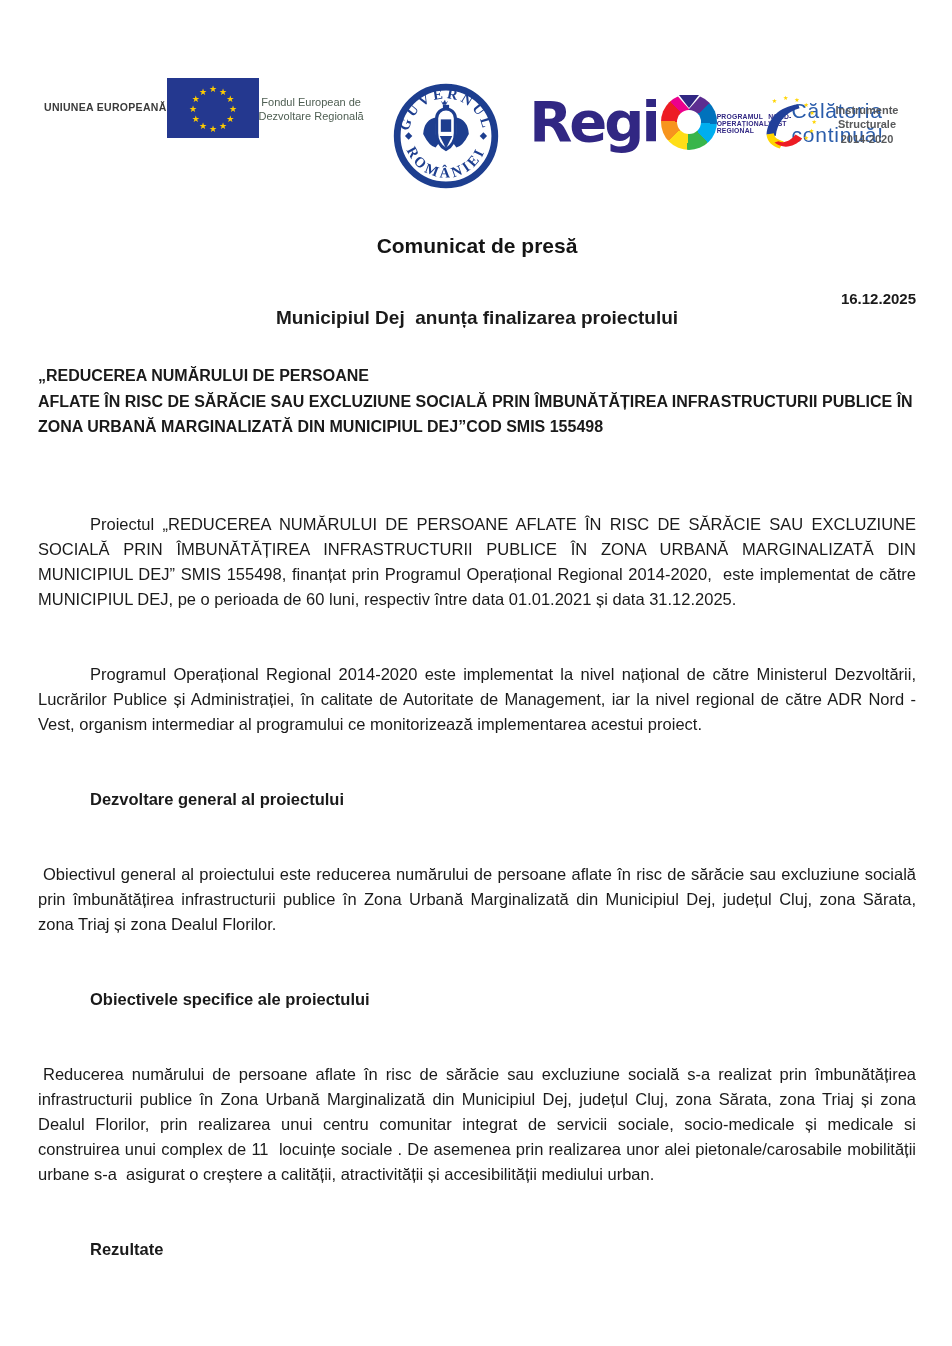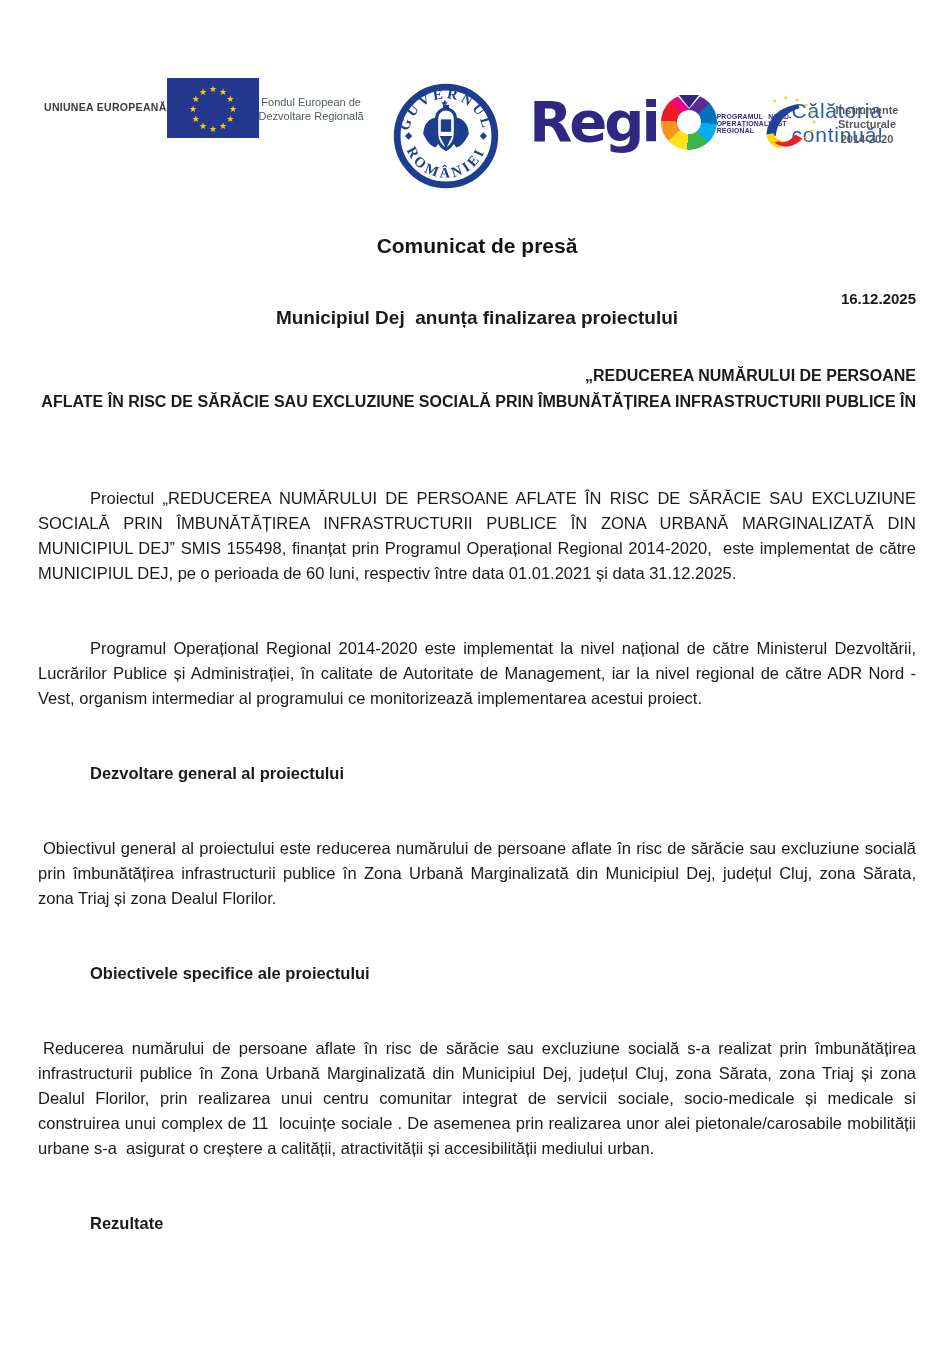--- a/index.html
+++ b/index.html
@@ -26,21 +26,21 @@
   .regio-sub{display:flex;justify-content:space-between;width:100%;font-size:6.8px;font-weight:bold;
      color:#312783;margin-top:3px;letter-spacing:.2px;}
   .regio-tag{font-size:21px;color:#2a5caa;margin-top:2px;letter-spacing:.8px;}
   .is-logo{margin-top:2px;width:160px;}
   .is-text{font-size:11px;font-weight:bold;color:#58595b;text-align:center;line-height:1.3;margin-top:1px;}
 
   
   .doc-title{margin-top:28px;text-align:center;font-size:21px;font-weight:bold;color:#141414;}
   .doc-date{margin-top:32px;text-align:right;font-size:15px;font-weight:bold;}
   .doc-subtitle{margin-top:0;text-align:center;font-size:19px;font-weight:bold;white-space:pre-wrap;}
-  .proj-title{margin-top:34px;text-align:right;font-weight:bold;font-size:16px;line-height:1.6;}
+  .proj-title{margin-top:34px;text-align:left;font-weight:bold;font-size:16px;line-height:1.6;}
   .body-text{margin-top:22px;font-size:16.5px;line-height:25px;text-align:justify;white-space:pre-wrap;}
   .body-text p{margin:0;}
   .ind{text-indent:52px;}
   .ind-sm{text-indent:5px;}
   .sec-h{font-weight:bold;margin:0 0 0 52px;font-size:16.5px;line-height:25px;}
 </style>
 </head>
 <body>
 
 <div class="page">
@@ -137,20 +137,21 @@
     </div>
   </header>
 
   <h1 class="doc-title">Comunicat de presă</h1>
   <div class="doc-date">16.12.2025</div>
   <h2 class="doc-subtitle">Municipiul Dej  anunța finalizarea proiectului</h2>
 
   <div class="proj-title">
     <div>„REDUCEREA NUMĂRULUI DE PERSOANE</div>
     <div>AFLATE ÎN RISC DE SĂRĂCIE SAU EXCLUZIUNE SOCIALĂ PRIN ÎMBUNĂTĂȚIREA INFRASTRUCTURII PUBLICE ÎN</div>
+    <div>ZONA URBANĂ MARGINALIZATĂ DIN MUNICIPIUL DEJ”COD SMIS 155498</div>
   </div>
 
   <div class="body-text">
     <p class="ind">Proiectul „REDUCEREA NUMĂRULUI DE PERSOANE AFLATE ÎN RISC DE SĂRĂCIE SAU EXCLUZIUNE SOCIALĂ PRIN ÎMBUNĂTĂȚIREA INFRASTRUCTURII PUBLICE ÎN ZONA URBANĂ MARGINALIZATĂ DIN MUNICIPIUL DEJ” SMIS 155498, finanțat prin Programul Operațional Regional 2014-2020,  este implementat de către MUNICIPIUL DEJ, pe o perioada de 60 luni, respectiv între data 01.01.2021 și data 31.12.2025.</p>
     <p class="ind">Programul Operațional Regional 2014-2020 este implementat la nivel național de către Ministerul Dezvoltării, Lucrărilor Publice și Administrației, în calitate de Autoritate de Management, iar la nivel regional de către ADR Nord -Vest, organism intermediar al programului ce monitorizează implementarea acestui proiect.</p>
     <h3 class="sec-h">Dezvoltare general al proiectului</h3>
     <p class="ind-sm">Obiectivul general al proiectului este reducerea numărului de persoane aflate în risc de sărăcie sau excluziune socială prin îmbunătățirea infrastructurii publice în Zona Urbană Marginalizată din Municipiul Dej, județul Cluj, zona Sărata, zona Triaj și zona Dealul Florilor.</p>
     <h3 class="sec-h">Obiectivele specifice ale proiectului</h3>
     <p class="ind-sm">Reducerea numărului de persoane aflate în risc de sărăcie sau excluziune socială s-a realizat prin îmbunătățirea infrastructurii publice în Zona Urbană Marginalizată din Municipiul Dej, județul Cluj, zona Sărata, zona Triaj și zona Dealul Florilor, prin realizarea unui centru comunitar integrat de servicii sociale, socio-medicale și medicale si construirea unui complex de 11  locuințe sociale . De asemenea prin realizarea unor alei pietonale/carosabile mobilității urbane s-a  asigurat o creștere a calității, atractivității și accesibilității mediului urban.</p>
     <h3 class="sec-h">Rezultate</h3>

